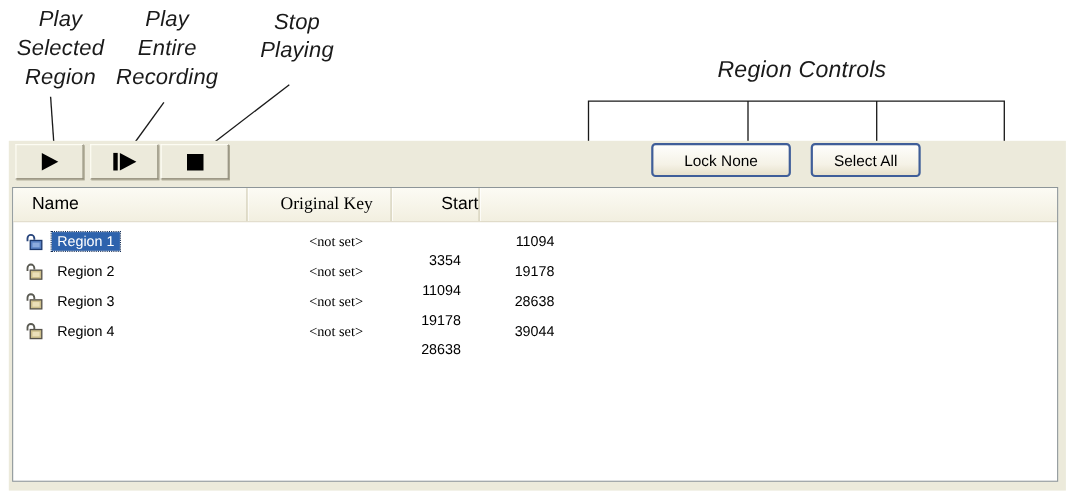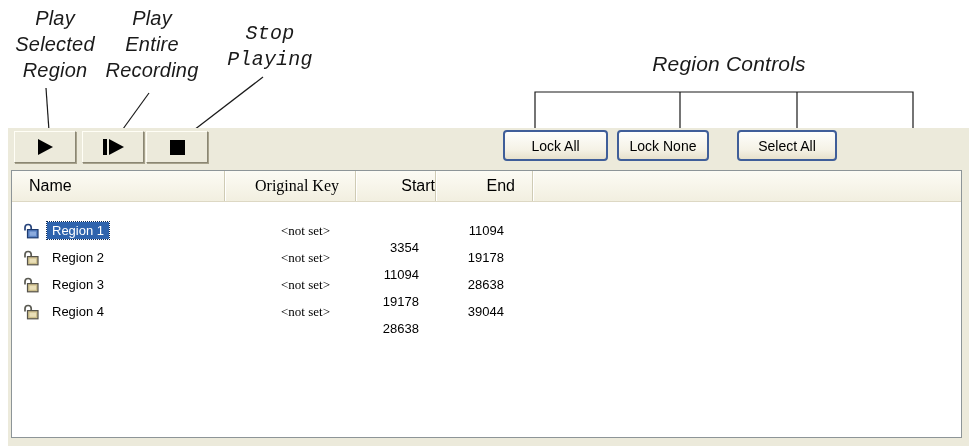--- a/index.html
+++ b/index.html
@@ -82,21 +82,21 @@
     border-right:1px solid #cfcbb4;
     box-shadow:1px 0 0 #ffffff;
     cursor:pointer;
   }
   .c-name{width:213px;padding-left:17px;}
   .c-key{width:131px;justify-content:flex-end;padding-right:16px;font-family:Liberation Serif, serif;}
   .c-start{width:80px;justify-content:flex-end;padding-right:0;}
   .c-end{width:97px;justify-content:flex-end;padding-right:17px;}
   .c-fill{flex:1;border-right:none !important;box-shadow:none !important;}
 
-  .rows{padding-top:15px;}
+  .rows{padding-top:4px;}
   .row{
     display:flex;height:27px;align-items:center;
     font-size:13px;color:#000;
   }
   .row .cell{box-sizing:border-box;display:flex;align-items:center;}
   .row .c-key,.row .c-start{padding-right:26px;}
   .row .c-start{width:68px;padding-right:5px;margin-top:34px;}
   .name-wrap{width:213px;padding-left:10px;display:flex;align-items:center;}
   .lock{width:18px;height:17px;margin-right:7px;flex:0 0 auto;cursor:pointer;}
   .name-label{padding:1px 5px;cursor:text;}
@@ -122,21 +122,21 @@
     <line x1="496" y1="308" x2="572" y2="360"></line>
   </g>
 </svg>
 
 <div class="callout" style="left:55px;top:5px;">Play
 Selected
 Region</div>
 <div class="callout" style="left:152px;top:5px;">Play
 Entire
 Recording</div>
-<div class="callout" style="left:270px;top:21px;font-family:Liberation Mono, monospace;">Stop
+<div class="callout" style="left:270px;top:7px;">Stop
 Playing</div>
 <div class="callout" style="left:729px;top:51px;font-size:21px;">Region Controls</div>
 <div class="callout" style="left:743px;top:218px;">Click
 Headings
 to Sort</div>
 <div class="callout" style="left:77px;top:352px;">Region
 Locks (off)</div>
 <div class="callout" style="left:204px;top:352px;">Region
 Name Field</div>
 <div class="callout" style="left:336px;top:352px;">Original
@@ -154,36 +154,32 @@
   <div class="tb-btn" style="left:74px;">
     <span class="glyph-playall">
       <span class="bar"></span>
         <span class="glyph-play"></span>
     </span>
   </div>
   <div class="tb-btn" style="left:138px;">
     <span class="glyph-stop"></span>
   </div>
 
-  <div class="xp-btn" style="left:495px;width:105px;">
-    <span>Lock All</span>
-  </div>
-  <div class="xp-btn" style="left:609px;width:92px;">
+  <div class="xp-btn" style="left:584px;width:127px;">
     <span>Lock None</span>
   </div>
   <div class="xp-btn" style="left:729px;width:100px;">
     <span>Select All</span>
   </div>
 
   <div class="panel">
     <div class="hdr">
       <div class="cell c-name">Name</div>
       <div class="cell c-key">Original Key</div>
       <div class="cell c-start">Start</div>
-      <div class="cell c-end">End</div>
       <div class="cell c-fill"></div>
     </div>
 
     <div class="rows">
 
       <div class="row selected">
         <div class="cell name-wrap">
           <svg class="lock" viewBox="0 0 18 17">
             <path d="M3 8.4 V5.6 a3.1 3.1 0 0 1 6.2 0 V7" fill="none" stroke="#28457c" stroke-width="1.7"></path>
             <rect x="5.5" y="7.6" width="10.5" height="8.2" fill="#5b83c4" stroke="#1d3a6e" stroke-width="1.2"></rect>

